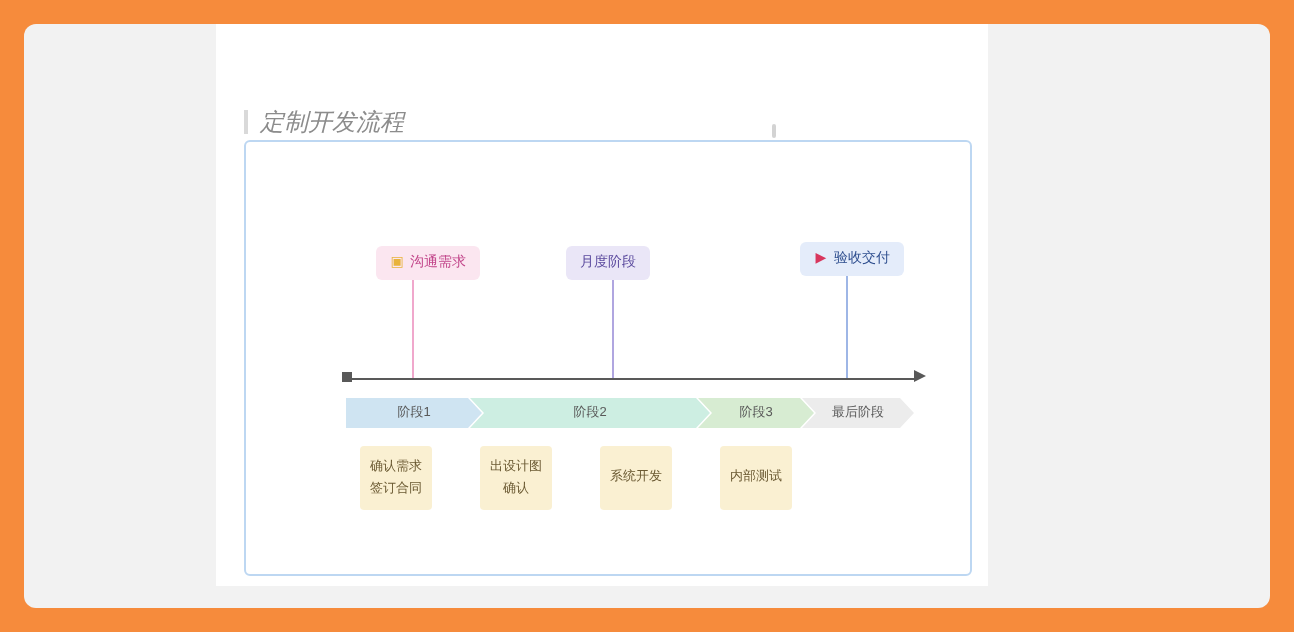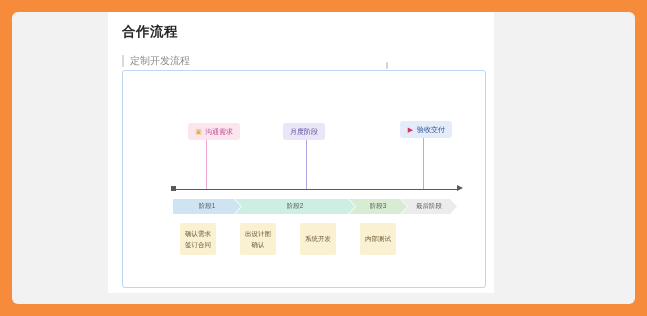--- a/index.html
+++ b/index.html
@@ -48,23 +48,24 @@
     align-items: center;
     height: 14px;
   }
   .subtitle-bar {
     width: 2px;
     height: 12px;
     background: #d9d9d9;
     margin-right: 6px;
   }
   .subtitle-text {
-    font-size: 10px;
+    font-size: 12px;
     color: #8c8c8c;
     line-height: 12px;
+    font-style: italic;
   }
   .diagram-panel {
     position: absolute;
     left: 14px;
     top: 58px;
     width: 364px;
     height: 218px;
     border: 1px solid #bdd7f2;
     border-radius: 3px;
     background: #ffffff;
@@ -187,21 +188,20 @@
   }
   .task-line { white-space: nowrap; }
 </style>
 </head>
 <body>
 
 <div class="page-bg"></div>
 
 <div class="content-card">
 
-  <div class="card-title">合作流程</div>
 
   <div class="subtitle-row">
     <div class="subtitle-bar"></div>
     <div class="subtitle-text">定制开发流程</div>
   </div>
 
   <div class="diagram-panel">
 
     <div class="tl-axis-start"></div>
     <div class="tl-axis"></div>

